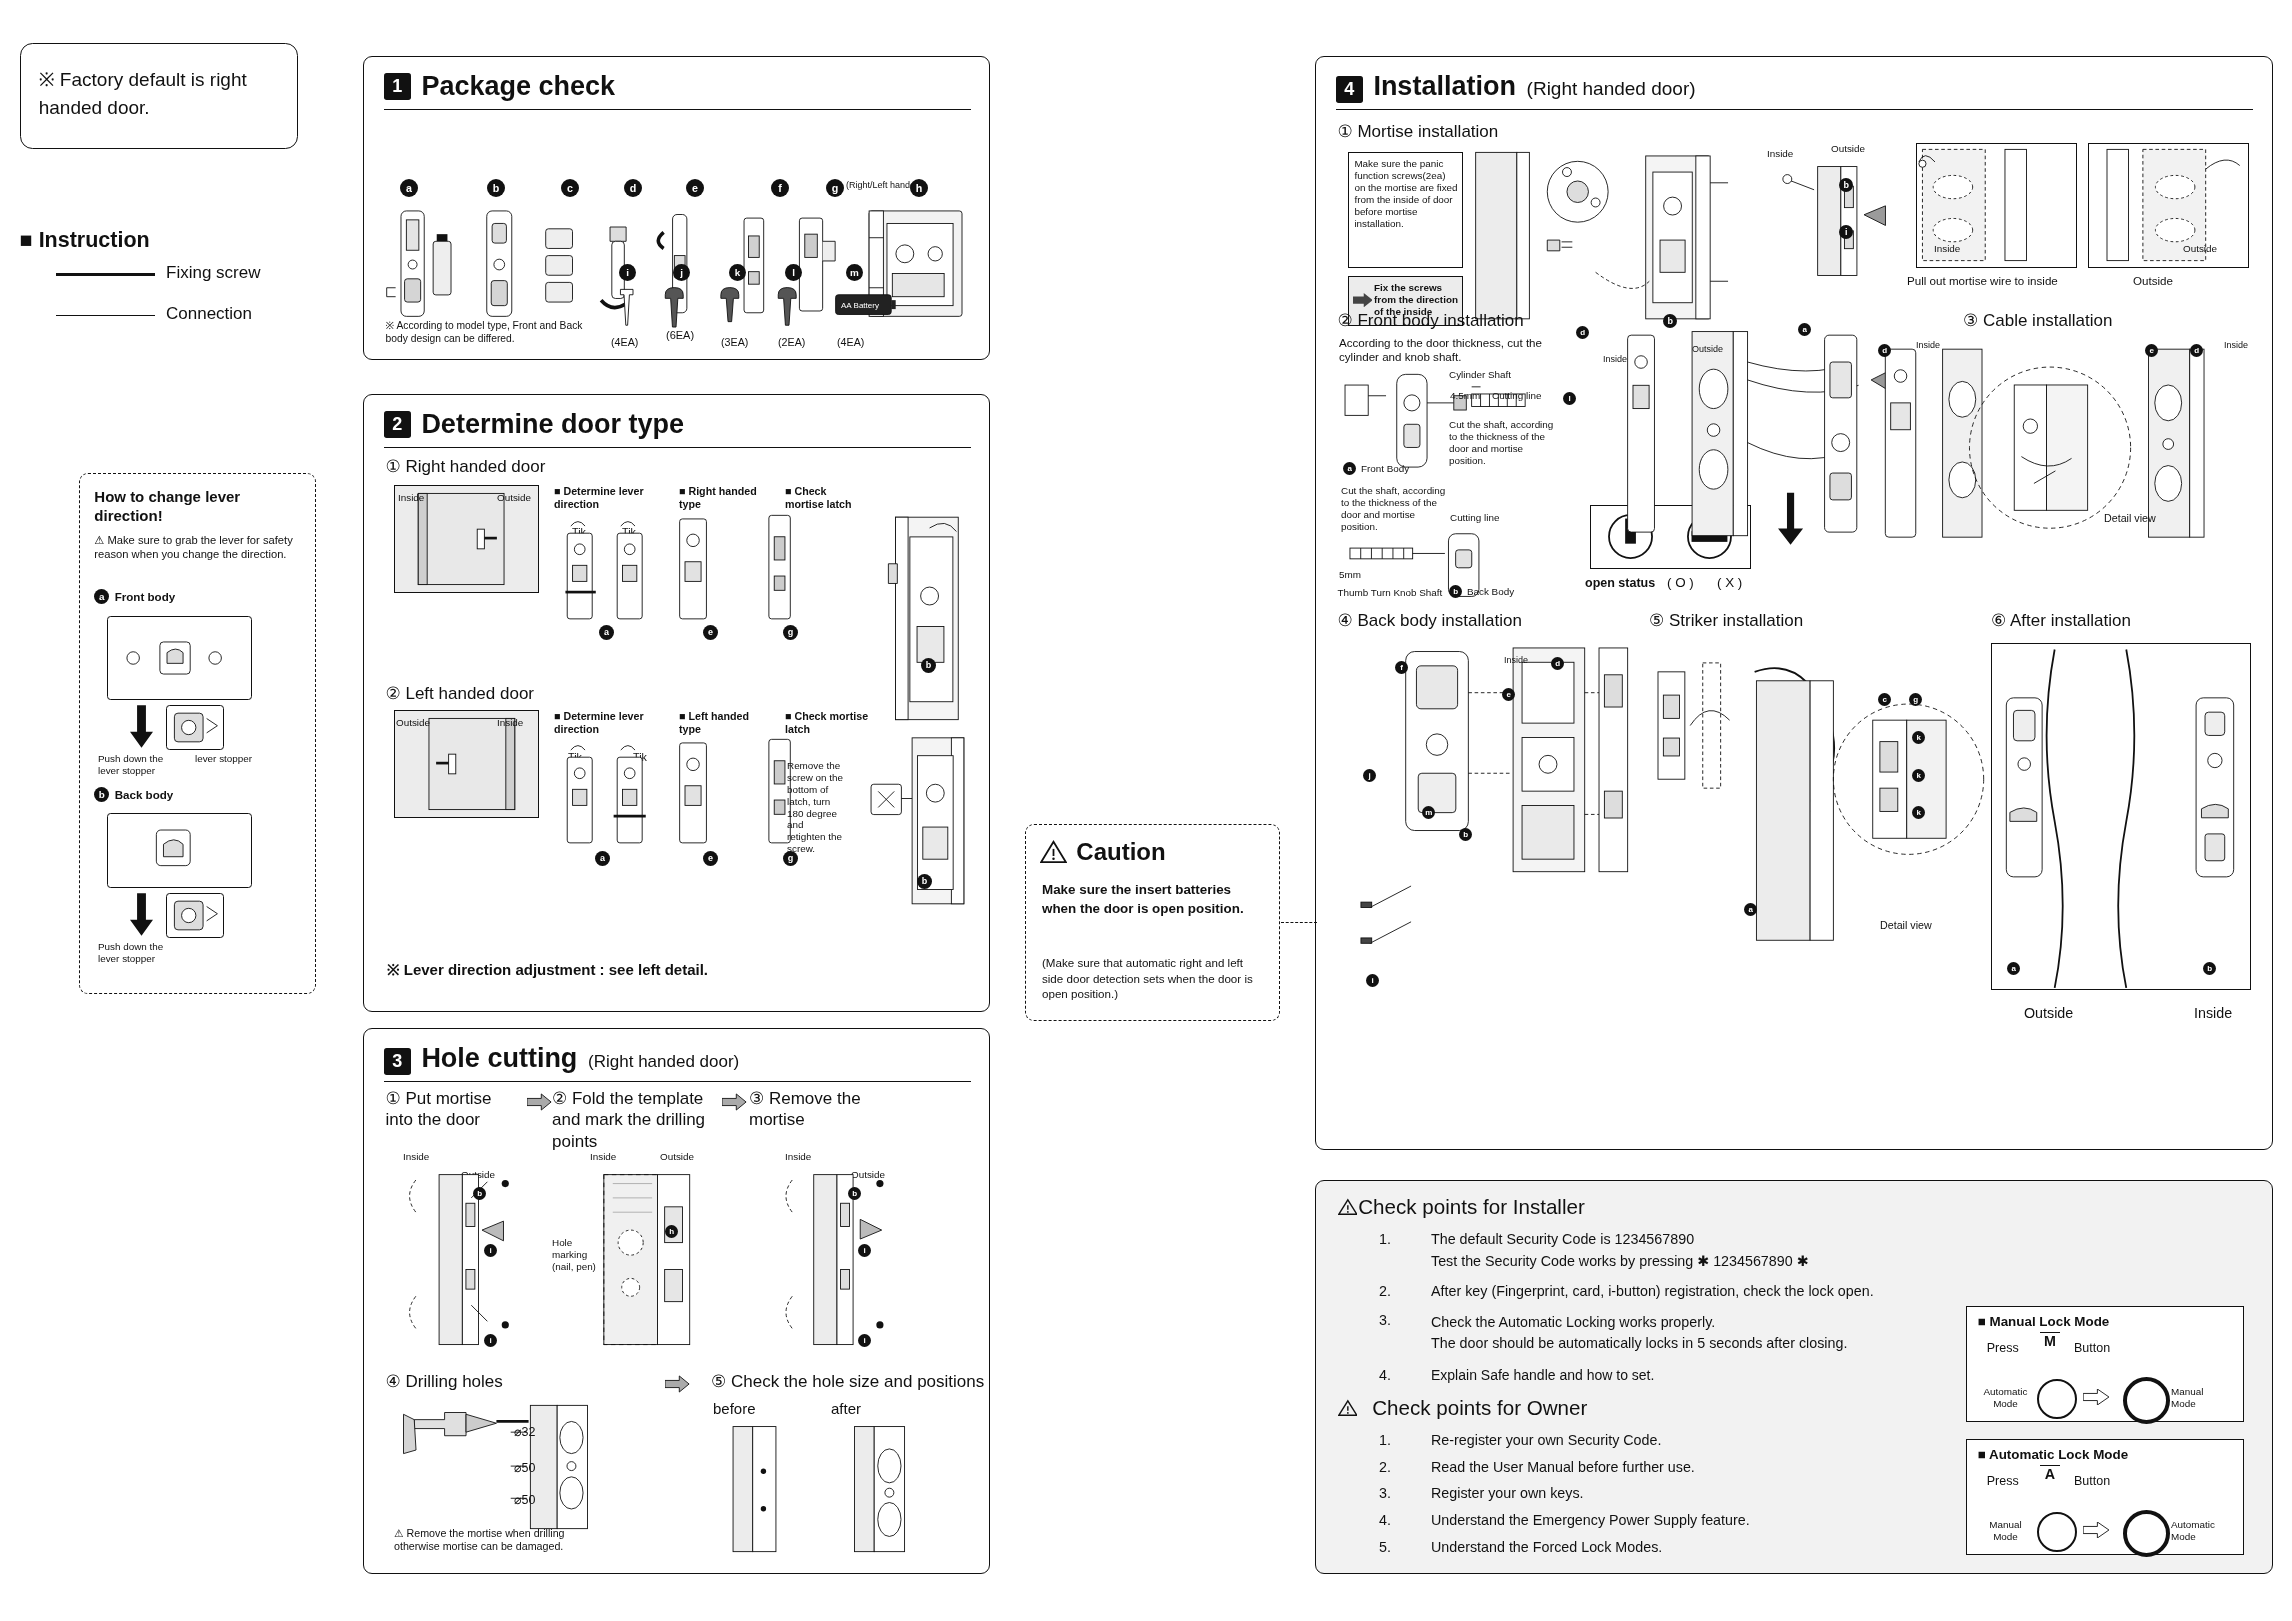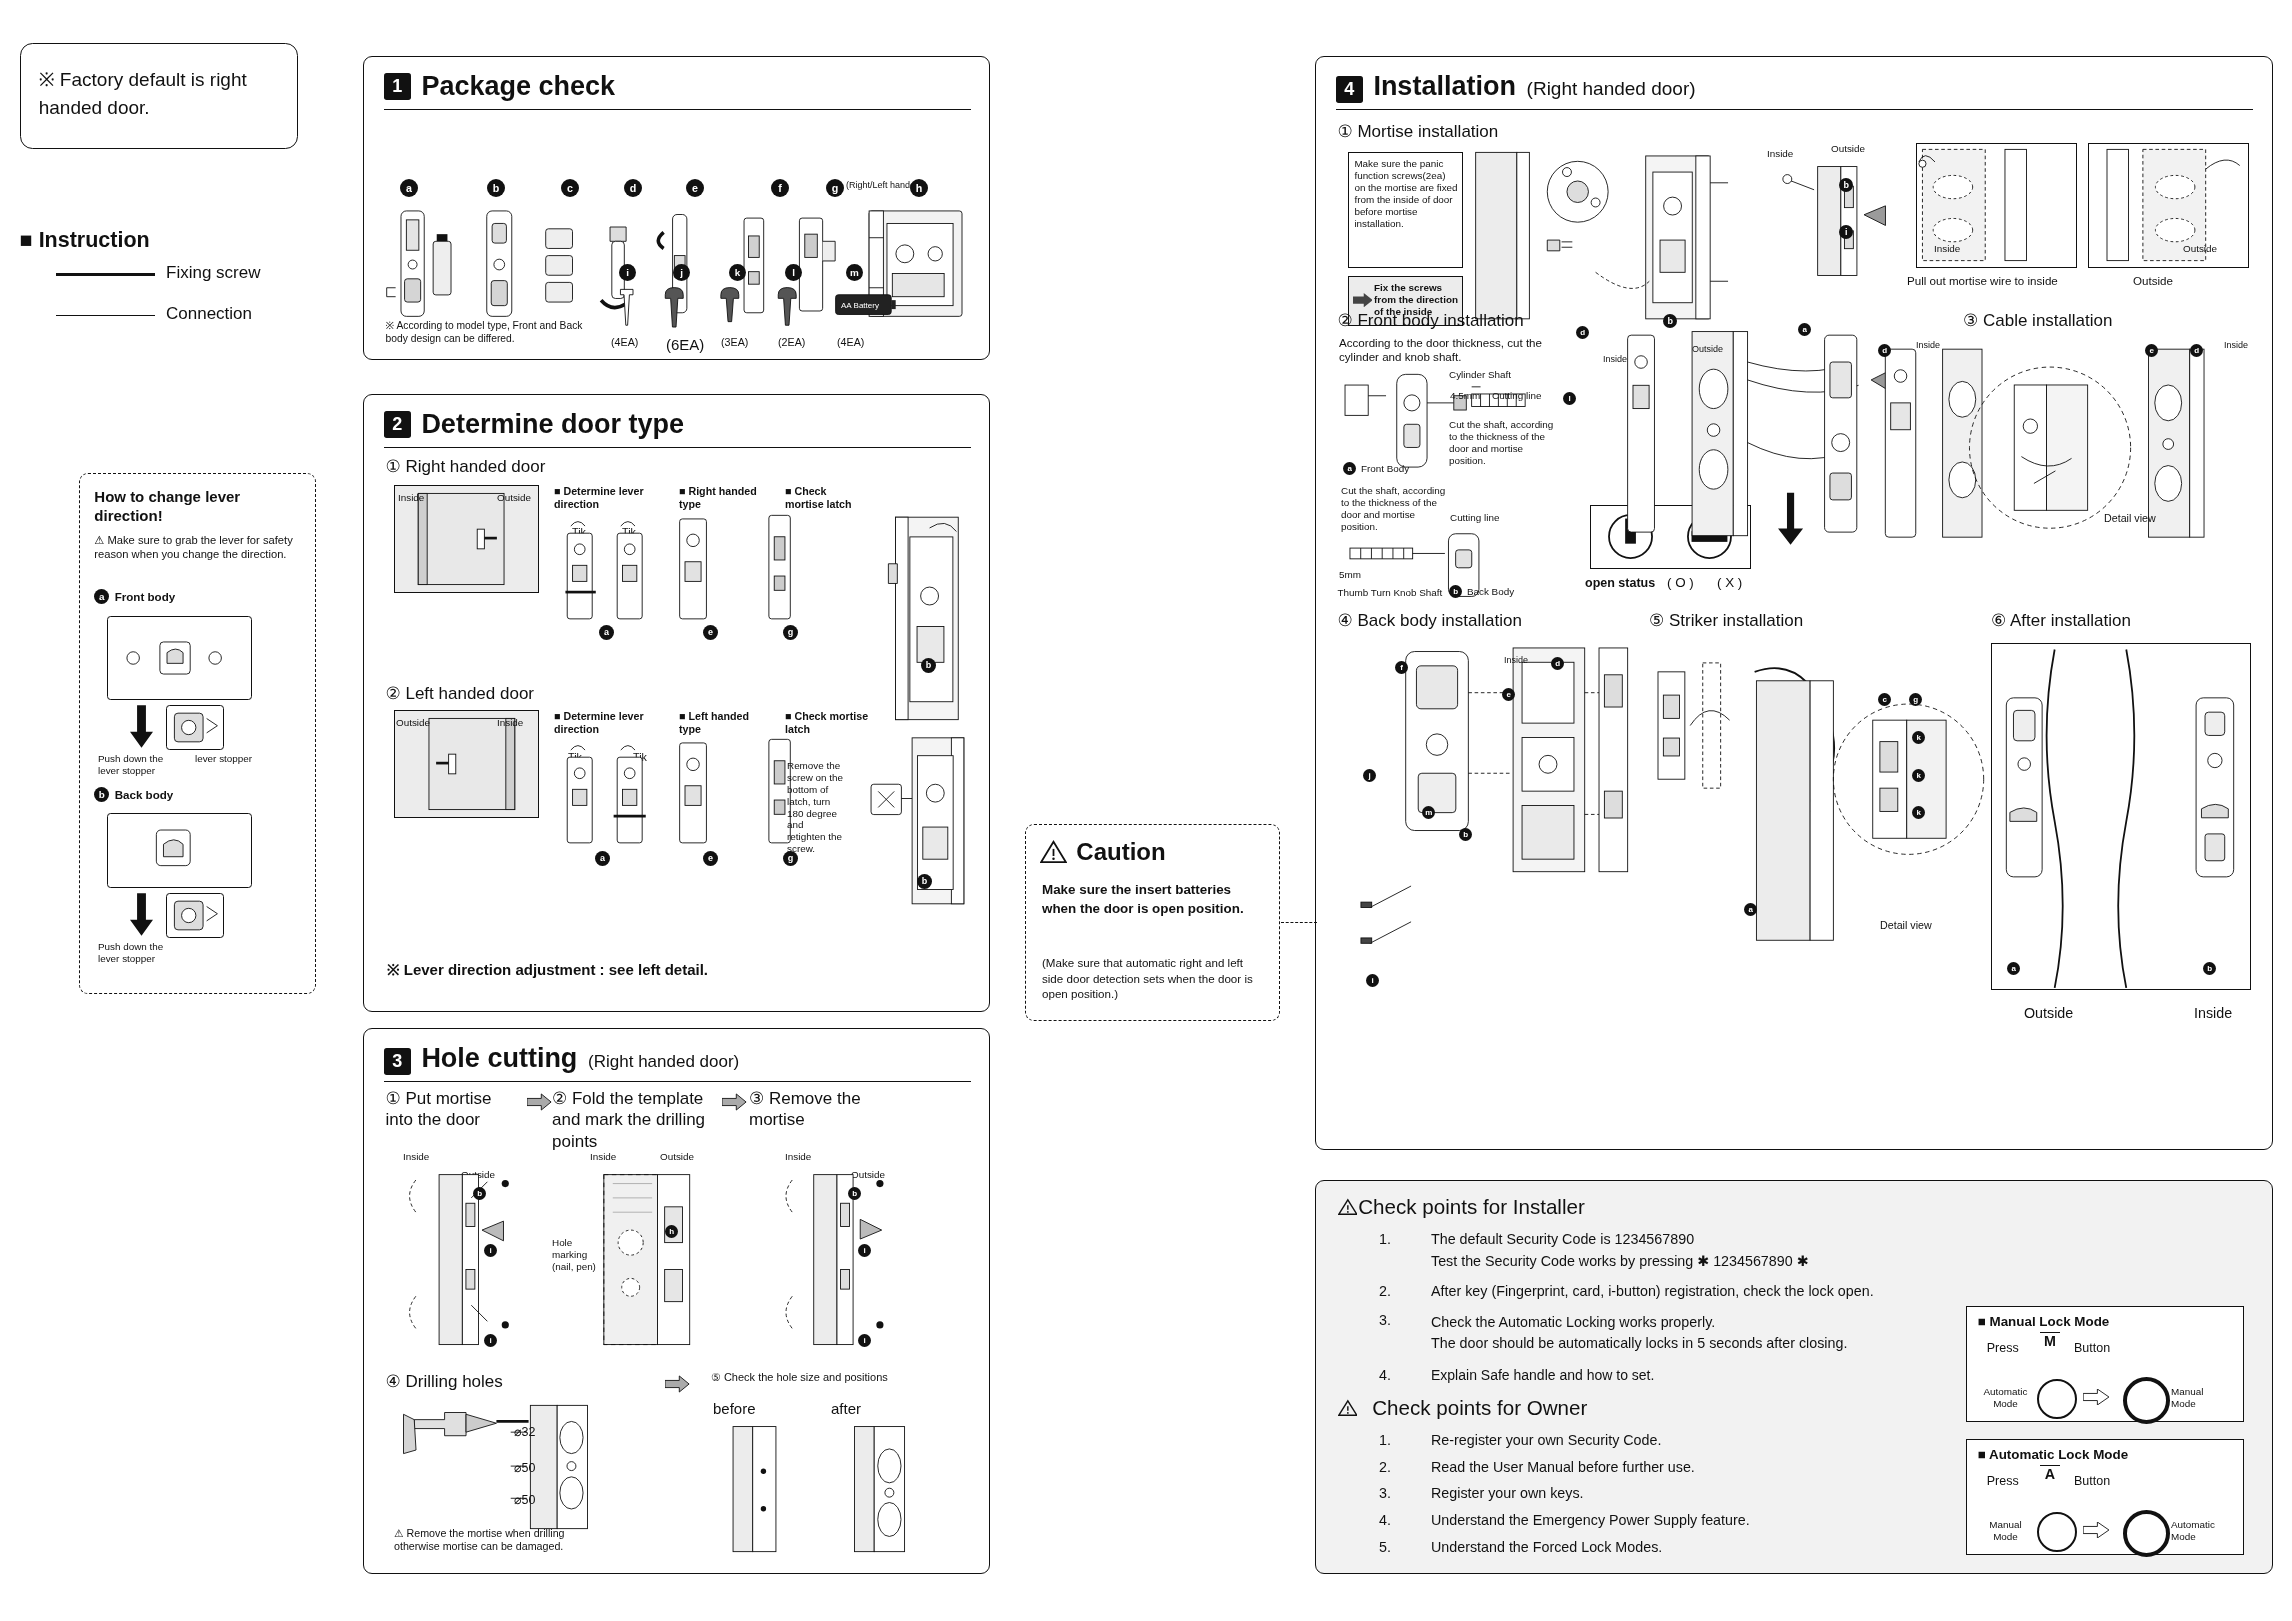--- a/index.html
+++ b/index.html
@@ -167,21 +167,21 @@
       <path d="M6 6 h14 v6 h-4 l-2 34 h-2 l-2 -34 h-4 z" fill="#fff" stroke="#111"></path>
       <path d="M66 4 q10 0 10 8 v4 h-6 l-2 32 h-4 l-2 -32 h-6 v-4 q0 -8 10 -8z" fill="#555" stroke="#111"></path>
       <path d="M128 4 q10 0 10 8 v4 h-6 l-2 26 h-4 l-2 -26 h-6 v-4 q0 -8 10 -8z" fill="#555" stroke="#111"></path>
       <path d="M192 4 q10 0 10 8 v4 h-6 l-2 30 h-4 l-2 -30 h-6 v-4 q0 -8 10 -8z" fill="#555" stroke="#111"></path>
       <rect x="246" y="12" width="62" height="22" rx="3" fill="#222" stroke="#111"></rect>
       <rect x="308" y="18" width="5" height="10" fill="#222"></rect>
       <text x="252" y="27" font-size="9" fill="#fff" font-family="Liberation Sans">AA Battery</text>
     </svg>
   </div>
   <div class="c mini" style="left:247px;top:279px;font-size:10.7px;">(4EA)</div>
-  <div class="c mini" style="left:302px;top:279px;font-size:15px;">(6EA)</div>
+  <div class="c mini" style="left:302px;top:272px;font-size:11px;">(6EA)</div>
   <div class="c mini" style="left:357px;top:279px;font-size:10.7px;">(3EA)</div>
   <div class="c mini" style="left:414px;top:279px;font-size:10.7px;">(2EA)</div>
   <div class="c mini" style="left:473px;top:279px;font-size:10.7px;">(4EA)</div>
 
   <div class="c tiny" style="left:21.5px;top:263px;width:206px;font-size:10.3px;">※ According to model type, Front and Back body design can be differed.</div>
 </div>
 
 <div class="box panel" style="left:363px;top:394px;width:627px;height:618px;">
   <div class="c" style="left:19.7px;top:14.3px;display:flex;align-items:center;gap:10.7px;">
     <span class="num" style="width:27px;height:27px;line-height:27px;font-size:18px;border-radius:2.7px;">2</span>
@@ -383,21 +383,21 @@
       <path d="M126 66 l-24 10 l0 -22 z" fill="#bbb" stroke="#111"></path>
       <circle cx="124" cy="14" r="4" fill="#111"></circle>
       <circle cx="124" cy="172" r="4" fill="#111"></circle>
     </svg>
   </div>
   <div class="c" style="left:484px;top:154px;"><span class="circ" style="width:13.4px;height:13.4px;font-size:8px;">b</span></div>
   <div class="c" style="left:494px;top:211px;"><span class="circ" style="width:13.4px;height:13.4px;font-size:8px;">i</span></div>
   <div class="c" style="left:494px;top:301px;"><span class="circ" style="width:13.4px;height:13.4px;font-size:8px;">i</span></div>
 
   <div class="c" style="left:21.5px;top:342px;font-size:17px;">④ Drilling holes</div>
-  <div class="c" style="left:347px;top:342px;font-size:11px;">⑤ Check the hole size and positions</div>
+  <div class="c" style="left:347px;top:342px;font-size:17px;">⑤ Check the hole size and positions</div>
   <div class="c" style="left:301px;top:346px;">
     <svg width="25" height="18" viewBox="0 0 28 20">
           <path d="M0 6 h16 v-5 l11 9 l-11 9 v-5 h-16 z" fill="#aaa" stroke="#111"></path>
         </svg>
   </div>
 
   <div class="c" style="left:32px;top:371px;">
     <svg width="233" height="134" viewBox="0 0 260 150">
       <path d="M20 22 l34 0 l0 -8 l24 0 l0 26 l-24 0 l0 -8 l-34 0 z" fill="#e0e0e0" stroke="#111"></path>
       <path d="M78 16 l34 10 l-34 10 z" fill="#ccc" stroke="#111"></path>

